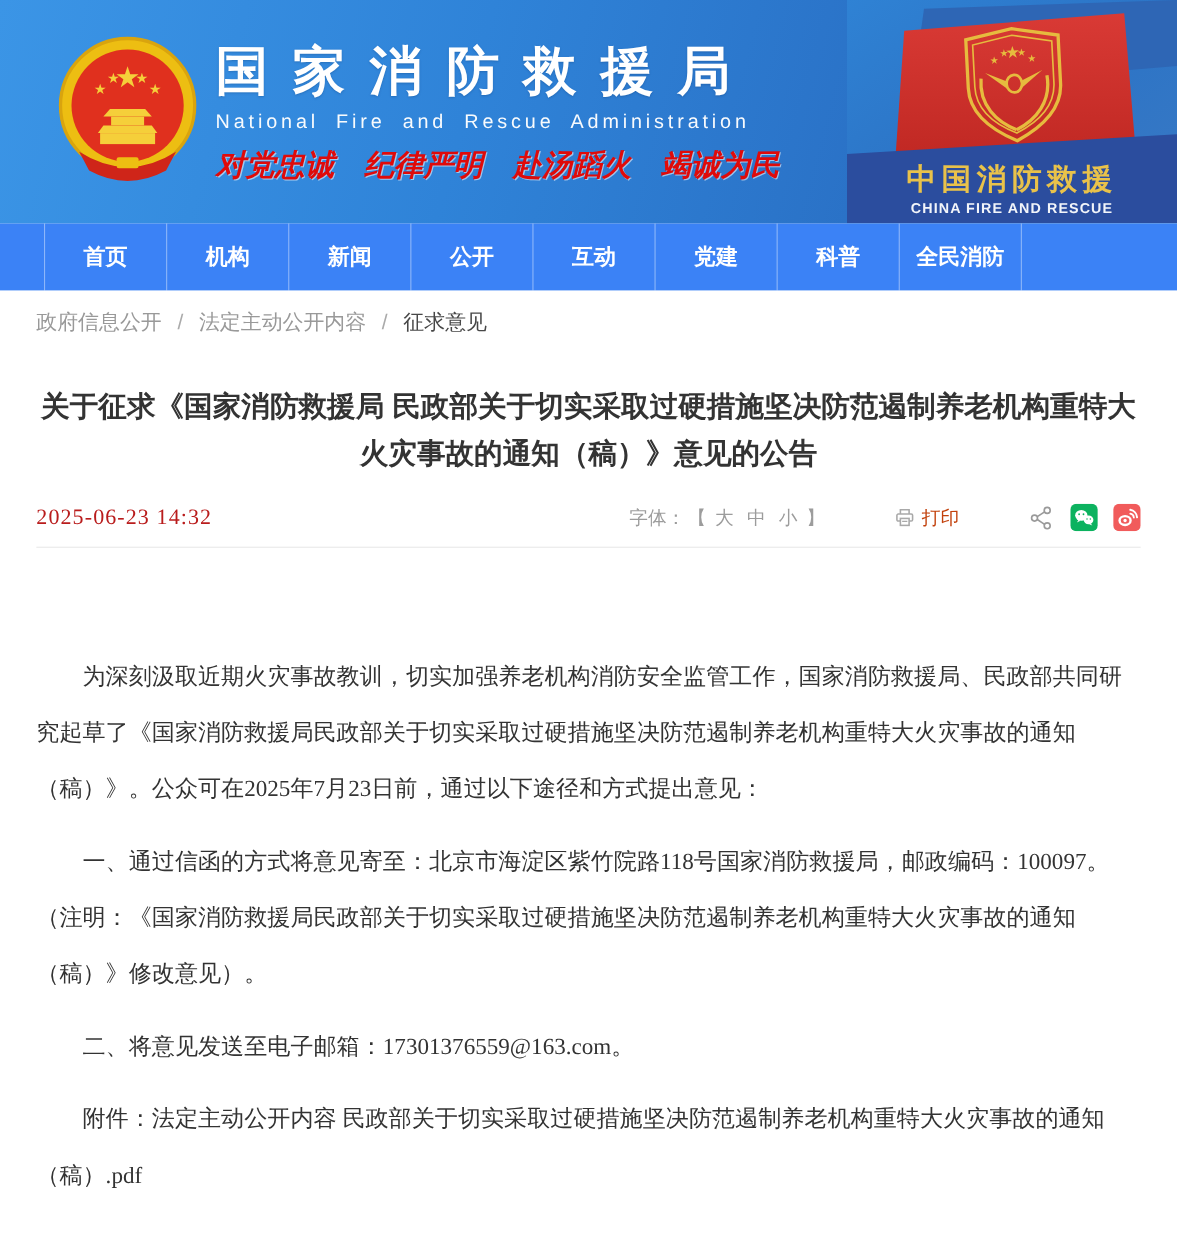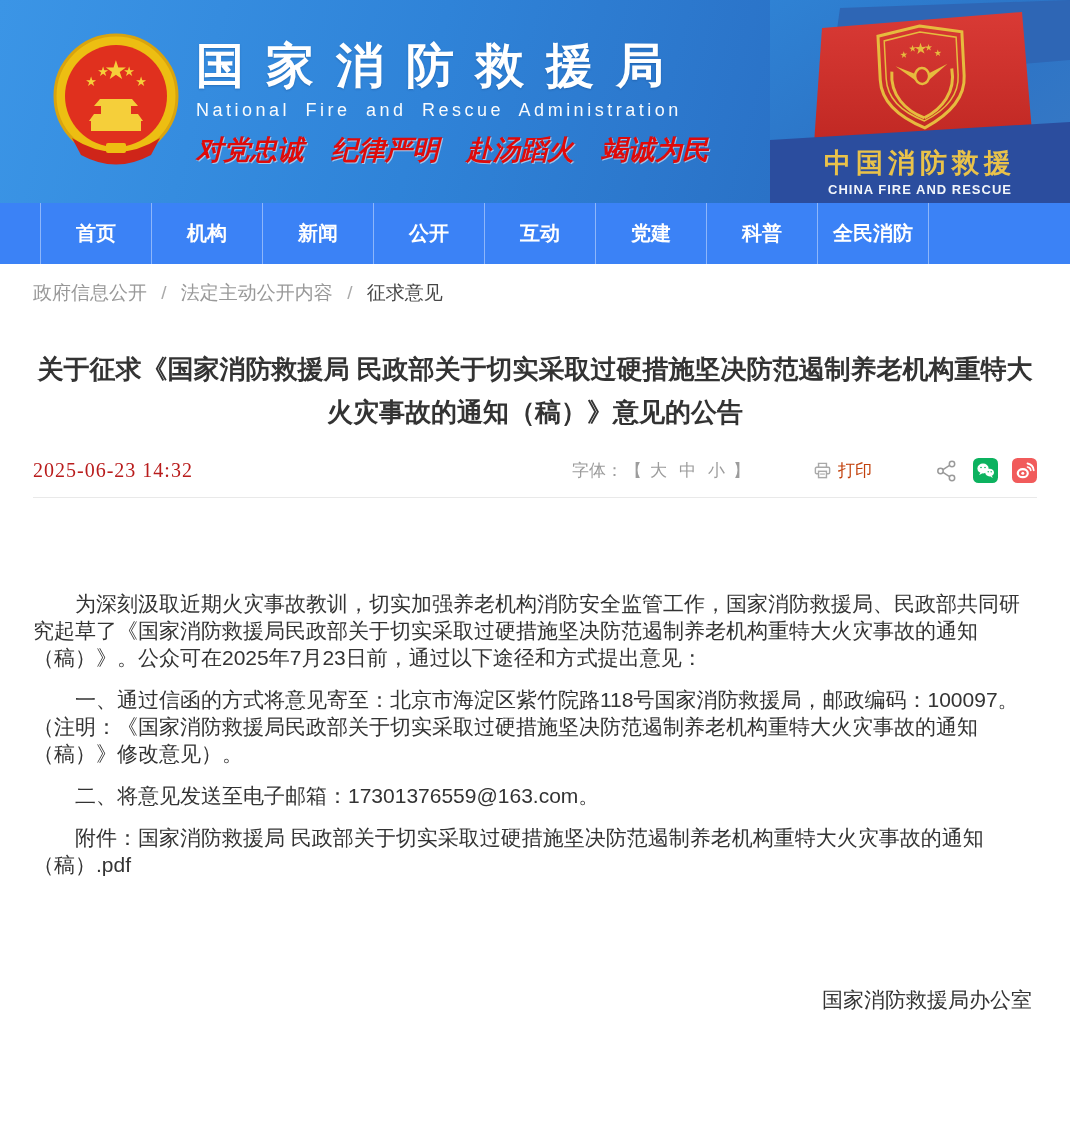--- a/index.html
+++ b/index.html
@@ -57,22 +57,22 @@
   .font-ctl .bracket{color:#9c9c9c;margin:0 2px;}
   .font-size-opt{margin:0 6px;cursor:pointer;color:#9c9c9c;}
   .print-btn{display:flex;align-items:center;margin-left:40px;cursor:pointer;color:#c2410c;font-size:17px;}
   .print-btn svg{margin-right:6px;}
   .share-group{display:flex;align-items:center;margin-left:42px;}
   .share-btn{cursor:pointer;display:flex;align-items:center;}
   .share-btn + .share-btn{margin-left:14px;}
   
   .content{padding:92px 33px 0;}
   .content p{
-    margin:0 0 15px;font-family:Liberation Sans, sans-serif;
-    font-size:21px;line-height:27px;color:#333;text-indent:2em;
+    margin:0 0 15px;font-family:Liberation Serif, serif;
+    font-size:21px;line-height:51px;color:#333;text-indent:2em;
   }
   .content p.attachment{cursor:pointer;}
   
   .sign{margin-top:108px;padding:0 38px 30px;text-align:right;
     font-family:"Liberation Serif", serif;font-size:21px;color:#333;}
 </style>
 </head>
 <body>
 
 <div class="header">
@@ -217,19 +217,19 @@
         </svg>
       </span>
     </div>
   </div>
 </div>
 
 <div class="content">
   <p>为深刻汲取近期火灾事故教训，切实加强养老机构消防安全监管工作，国家消防救援局、民政部共同研究起草了《国家消防救援局民政部关于切实采取过硬措施坚决防范遏制养老机构重特大火灾事故的通知（稿）》。公众可在2025年7月23日前，通过以下途径和方式提出意见：</p>
   <p>一、通过信函的方式将意见寄至：北京市海淀区紫竹院路118号国家消防救援局，邮政编码：100097。（注明：《国家消防救援局民政部关于切实采取过硬措施坚决防范遏制养老机构重特大火灾事故的通知（稿）》修改意见）。</p>
   <p>二、将意见发送至电子邮箱：17301376559@163.com。</p>
-  <p class="attachment">附件：国家消防救援局 民政部关于切实采取过硬措施坚决防范遏制养老机构重特大火灾事故的通知（稿）.pdf</p>
+  <p class="attachment">附件：法定主动公开内容 民政部关于切实采取过硬措施坚决防范遏制养老机构重特大火灾事故的通知（稿）.pdf</p>
 </div>
 
 <div class="sign">
   <div class="sign-org">国家消防救援局办公室</div>
 
 </div>
 
 </body></html>

